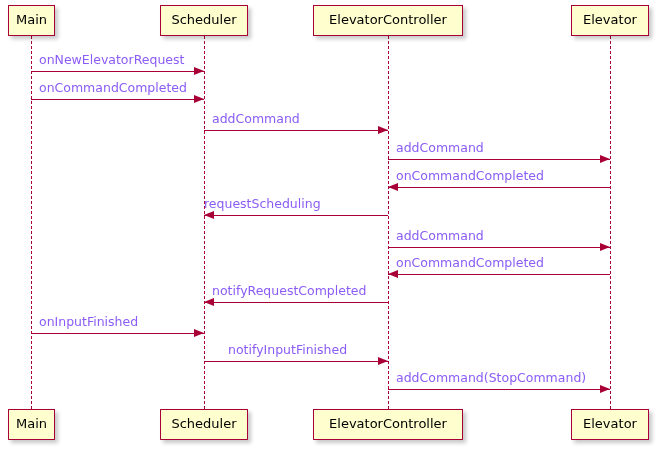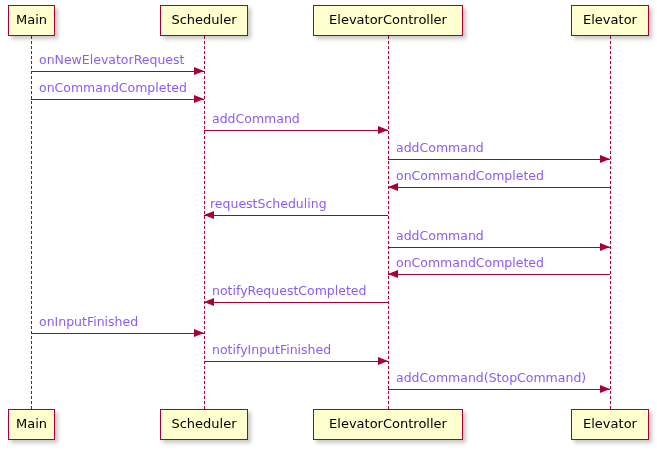--- a/index.html
+++ b/index.html
@@ -113,21 +113,21 @@
         <div class="msg-label" style="left: 8px;">addCommand</div>
       </div>
       <div class="message" style="left: 388px; top: 187px; width: 222px;">
         <div class="msg-line" style="width: 222px;"></div>
         <div class="arrowhead left" style="left: 0px;"></div>
         <div class="msg-label" style="left: 8px;">onCommandCompleted</div>
       </div>
       <div class="message" style="left: 204px; top: 215px; width: 184px;">
         <div class="msg-line" style="width: 184px;"></div>
         <div class="arrowhead left" style="left: 0px;"></div>
-        <div class="msg-label" style="left: 6px;">requestScheduling</div>
+        <div class="msg-label" style="left: 0;">requestScheduling</div>
       </div>
       <div class="message" style="left: 388px; top: 247px; width: 222px;">
         <div class="msg-line" style="width: 222px;"></div>
         <div class="arrowhead right" style="left: 212px;"></div>
         <div class="msg-label" style="left: 8px;">addCommand</div>
       </div>
       <div class="message" style="left: 388px; top: 274px; width: 222px;">
         <div class="msg-line" style="width: 222px;"></div>
         <div class="arrowhead left" style="left: 0px;"></div>
         <div class="msg-label" style="left: 8px;">onCommandCompleted</div>
@@ -138,21 +138,21 @@
         <div class="msg-label" style="left: 8px;">notifyRequestCompleted</div>
       </div>
       <div class="message" style="left: 31px; top: 333px; width: 173px;">
         <div class="msg-line" style="width: 173px;"></div>
         <div class="arrowhead right" style="left: 163px;"></div>
         <div class="msg-label" style="left: 8px;">onInputFinished</div>
       </div>
       <div class="message" style="left: 204px; top: 361px; width: 184px;">
         <div class="msg-line" style="width: 184px;"></div>
         <div class="arrowhead right" style="left: 174px;"></div>
-        <div class="msg-label" style="left: 8px;">notifyInputFinished</div>
+        <div class="msg-label" style="left: 24px;">notifyInputFinished</div>
       </div>
       <div class="message" style="left: 388px; top: 389px; width: 222px;">
         <div class="msg-line" style="width: 222px;"></div>
         <div class="arrowhead right" style="left: 212px;"></div>
         <div class="msg-label" style="left: 8px;">addCommand(StopCommand)</div>
       </div>
     </div>
   <div id="footer-boxes">
       <div class="participant" style="left: 8px; width: 47px; top: 409px; height: 31px;">Main</div>
       <div class="participant" style="left: 160px; width: 88px; top: 409px; height: 31px;">Scheduler</div>

